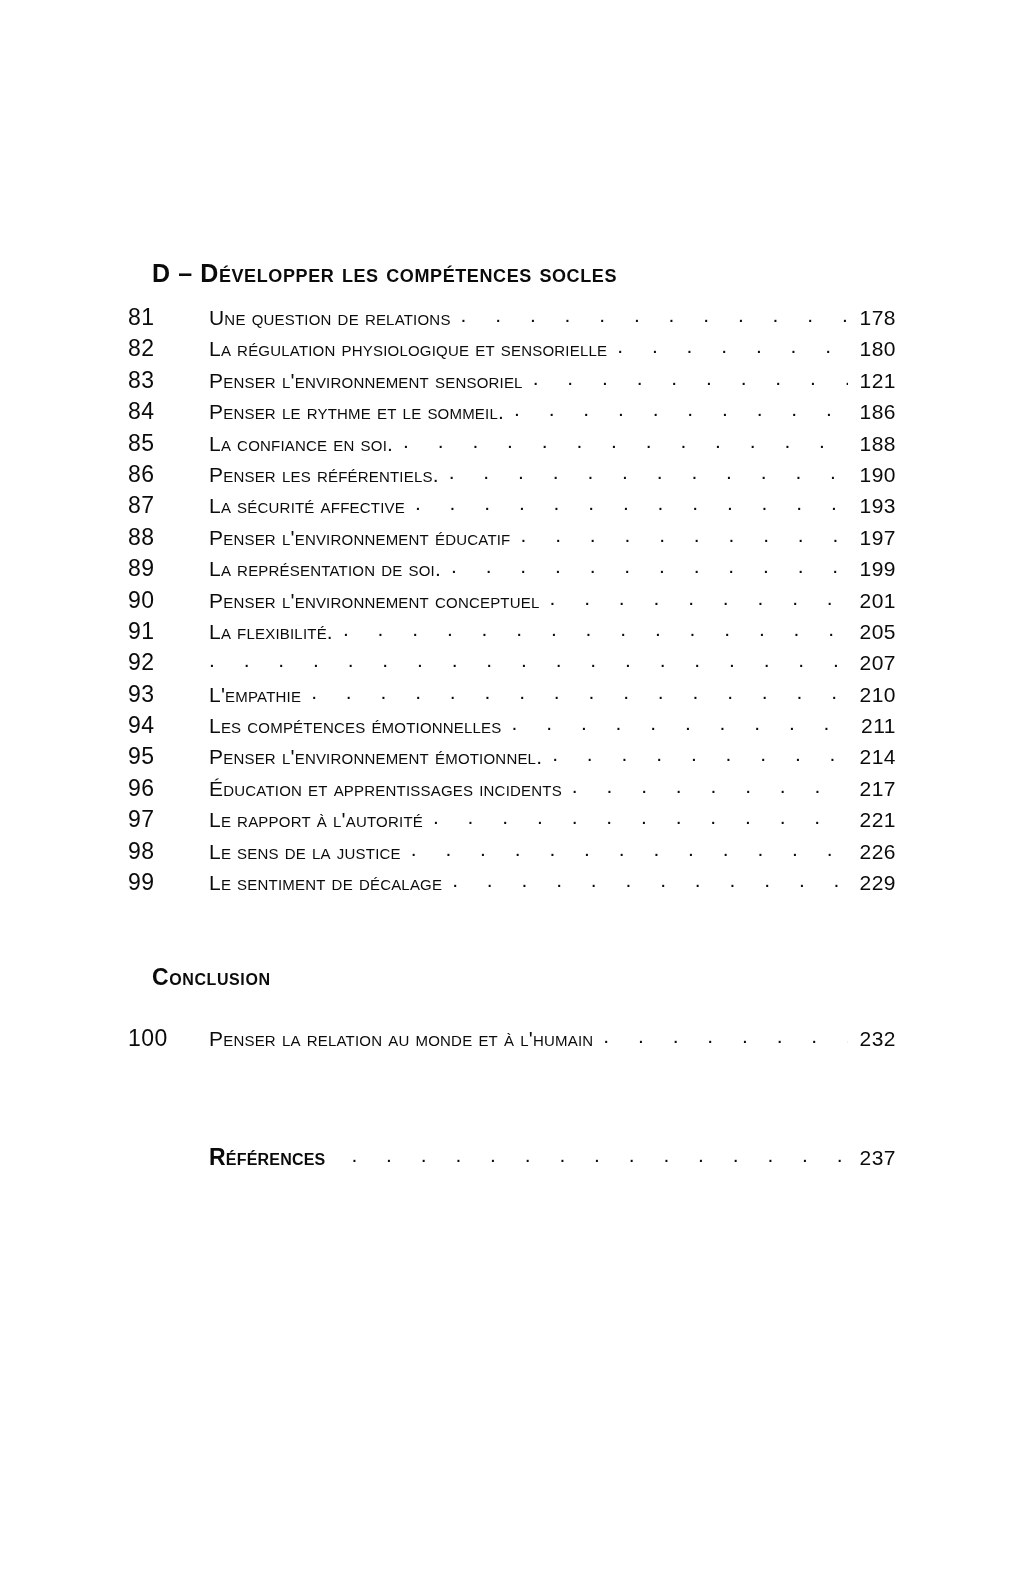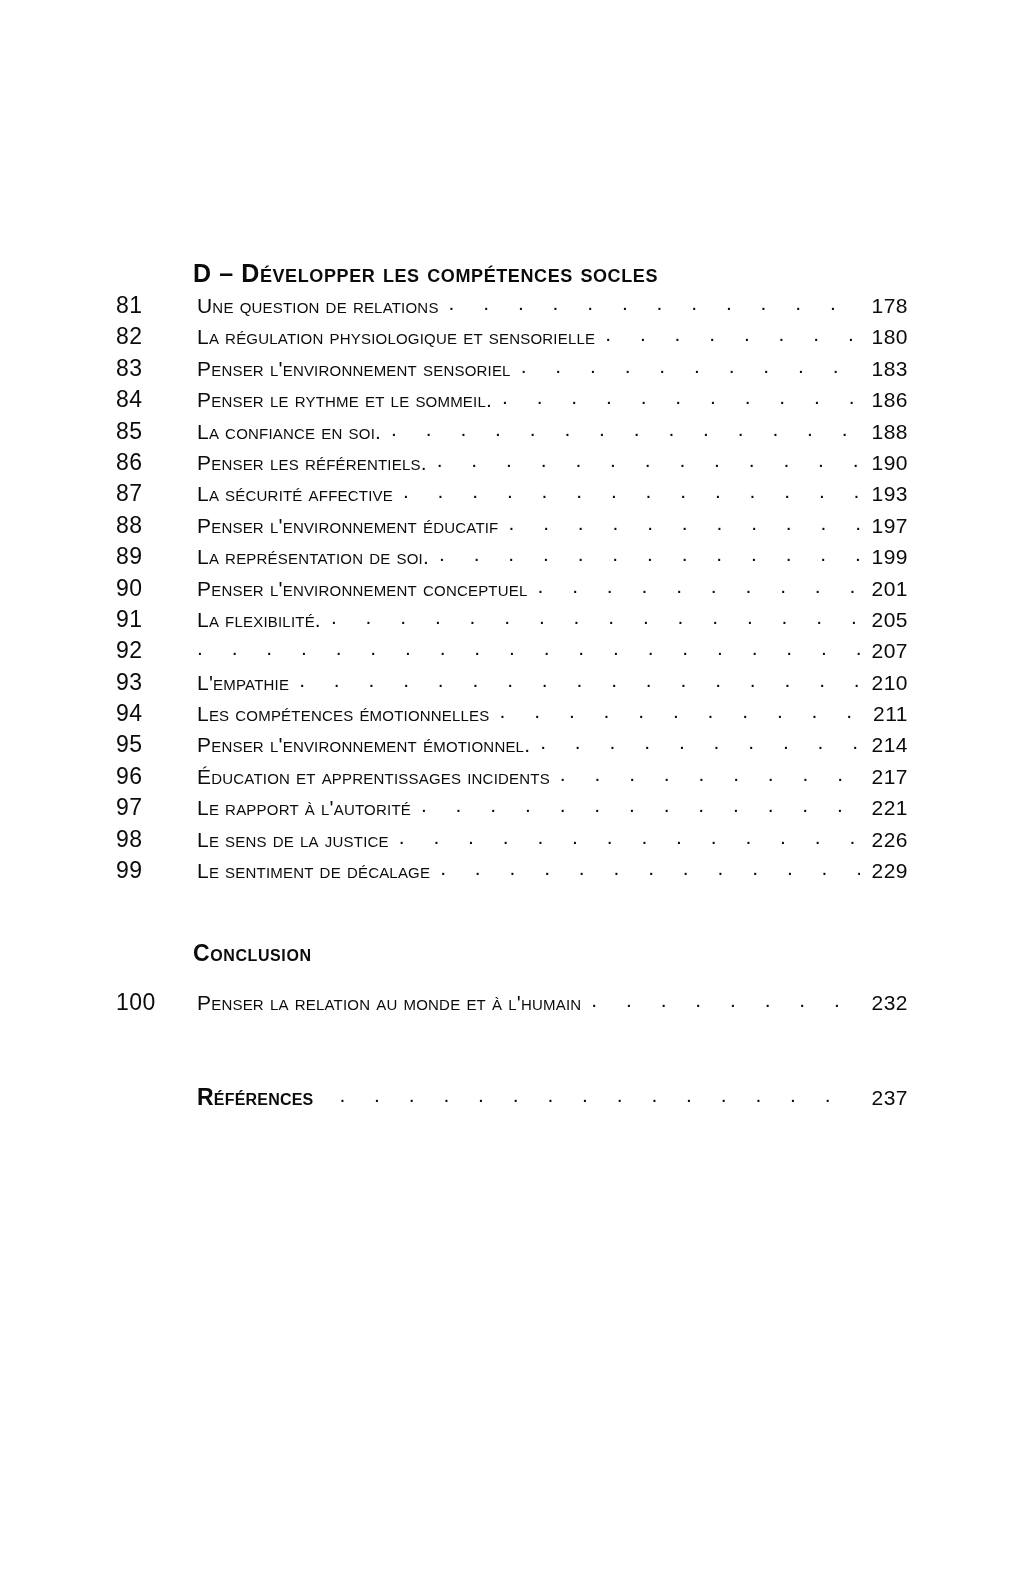--- a/index.html
+++ b/index.html
@@ -21,38 +21,38 @@
 
   .content {
     position: absolute;
     left: 112px;
     top: 258px;
     width: 800px;
   }
 
   
   .section-heading {
-    margin-left: 81px;
+    margin-left: 40px;
     font-size: 25px;
     font-weight: 700;
     font-variant: small-caps;
     font-stretch: condensed;
     letter-spacing: 0.6px;
     line-height: 1.2;
     white-space: nowrap;
   }
 
   .section-heading.conclusion {
     font-size: 23px;
   }
 
   
   .toc-list {
     list-style: none;
-    margin: 4px;
+    margin: 16px;
     padding: 0;
   }
 
   .toc-row {
     display: flex;
     align-items: baseline;
     height: 31.4px;
     font-size: 21px;
     font-variant: small-caps;
     font-stretch: condensed;
@@ -132,21 +132,21 @@
         <li class="toc-row">
           <span class="toc-num">82</span>
           <span class="toc-title">La régulation physiologique et sensorielle</span>
           <span class="toc-leader"></span>
           <span class="toc-page">180</span>
         </li>
         <li class="toc-row">
           <span class="toc-num">83</span>
           <span class="toc-title">Penser l'environnement sensoriel</span>
           <span class="toc-leader"></span>
-          <span class="toc-page">183</span>
+          <span class="toc-page">121</span>
         </li>
         <li class="toc-row">
           <span class="toc-num">84</span>
           <span class="toc-title">Penser le rythme et le sommeil.</span>
           <span class="toc-leader"></span>
           <span class="toc-page">186</span>
         </li>
         <li class="toc-row">
           <span class="toc-num">85</span>
           <span class="toc-title">La confiance en soi.</span>

